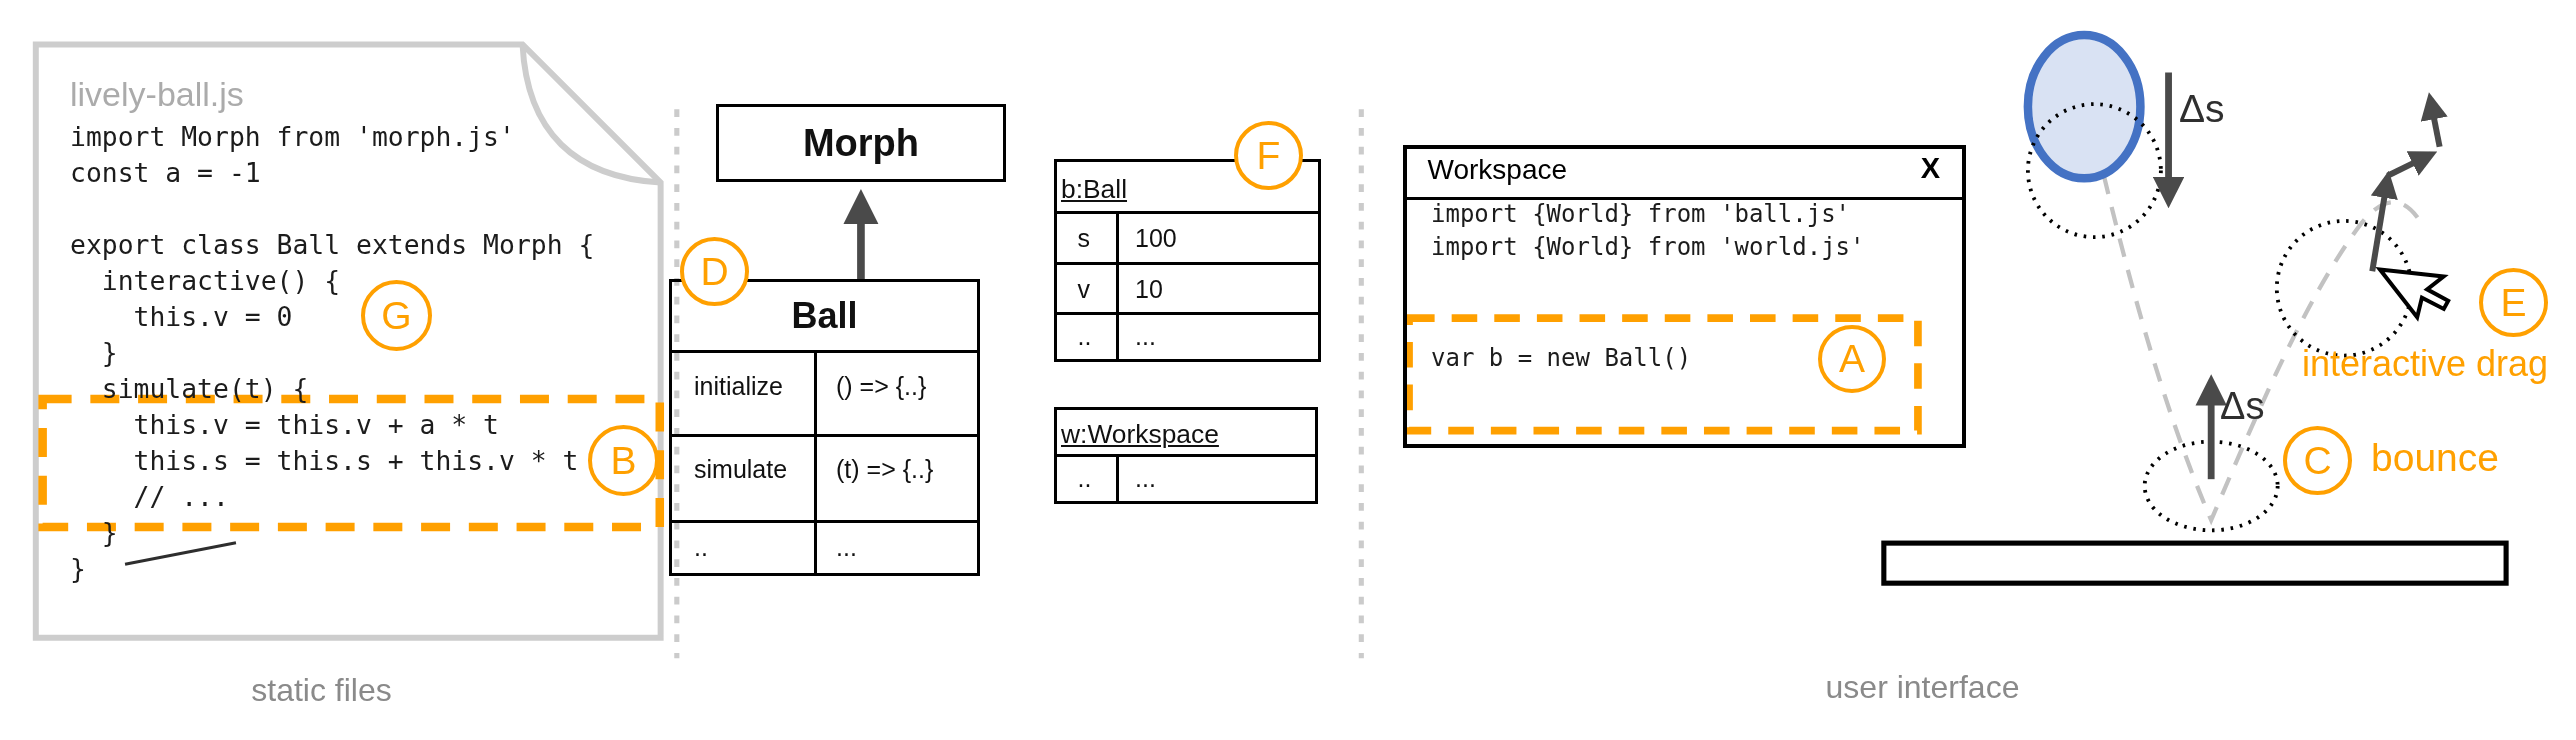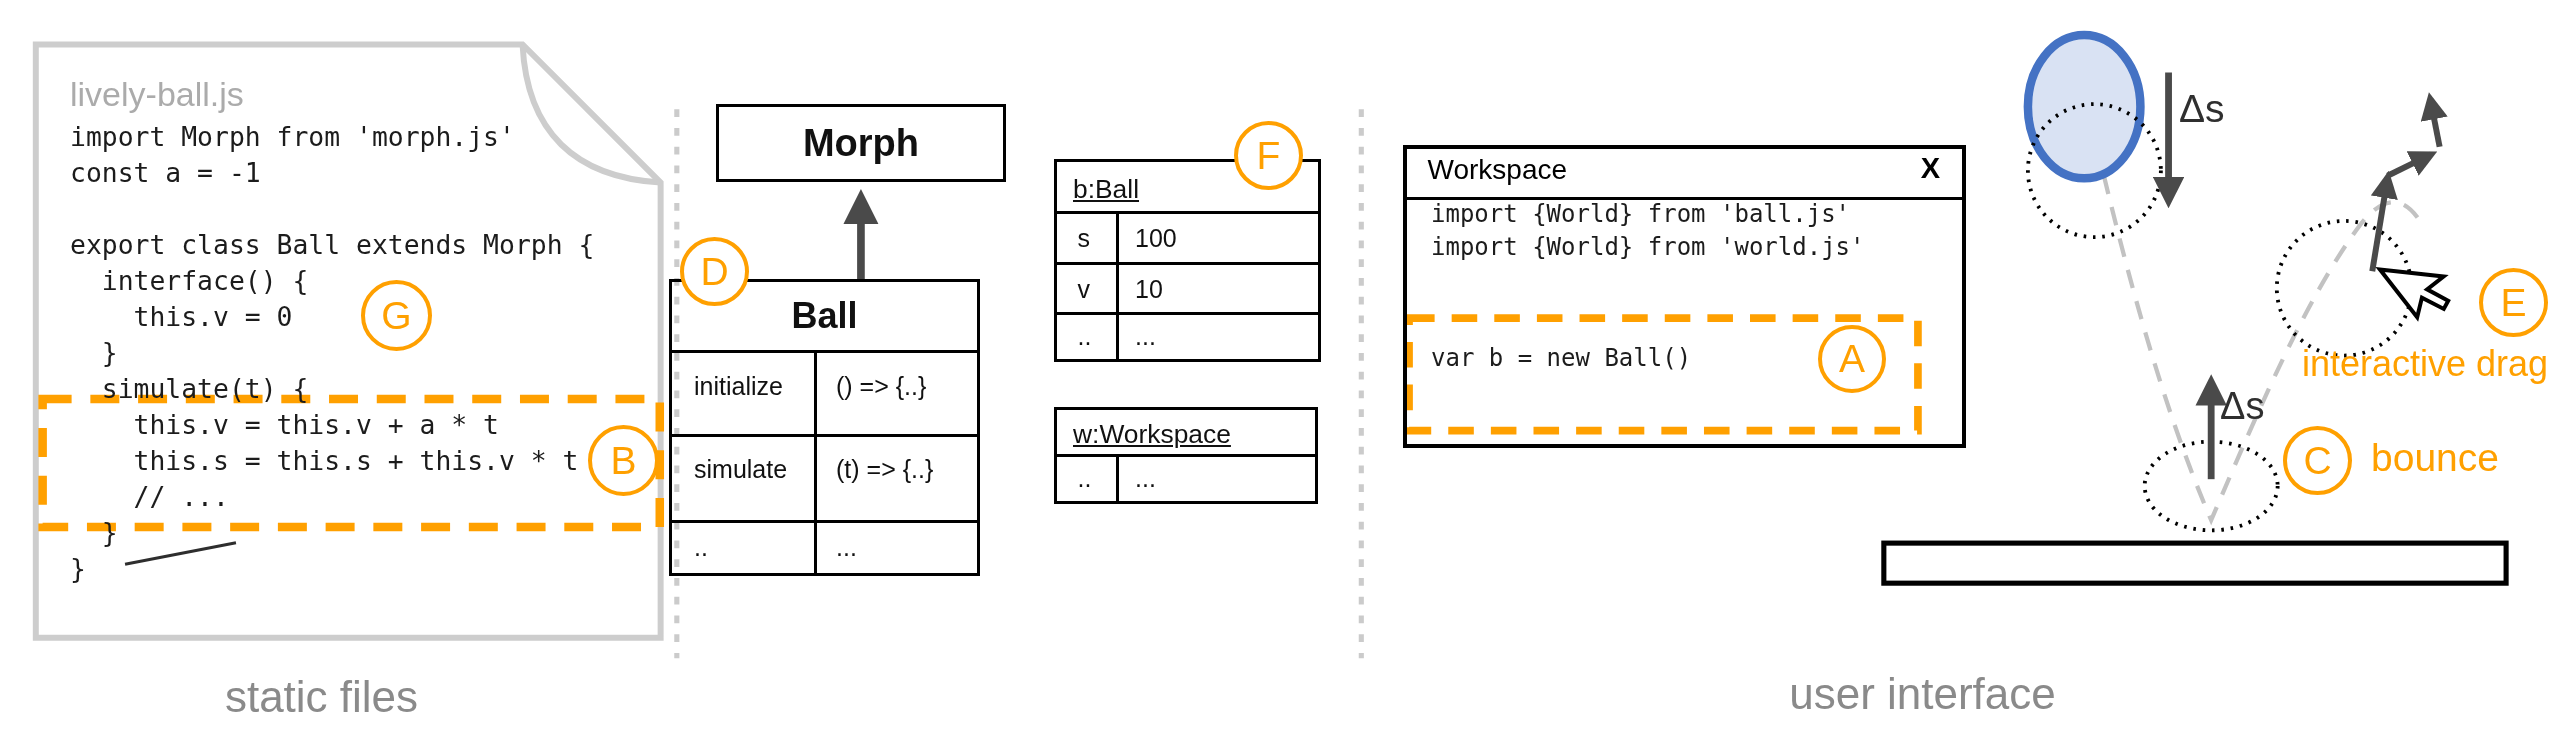--- a/index.html
+++ b/index.html
@@ -1,39 +1,39 @@
 <!DOCTYPE html>
 <html style="font-size:13.6px"><head>
 <meta charset="utf-8">
 <style>
   html,body{margin:0;padding:0;background:#fff;}
   #canvas{position:relative;width:2576px;height:741px;background:#ffffff;overflow:hidden;
           font-family:"Liberation Sans",sans-serif;color:#111;}
   #viz{position:absolute;left:0;top:0;z-index:1;pointer-events:none;}
   .txt{position:absolute;z-index:2;white-space:pre;}
-  .gray-label{color:#8A8A8A;font-size:44px;text-align:center;z-index:2;position:absolute;}
+  .gray-label{color:#8A8A8A;font-size:32px;text-align:center;z-index:2;position:absolute;}
   .file-title{color:#ABABAB;font-size:34px;}
   .codeblock{font-family:"DejaVu Sans Mono",monospace;font-size:26.4px;line-height:36px;color:#1c1c1c;}
   .codeblock div{white-space:pre;height:36px;}
   .wscode{font-family:"DejaVu Sans Mono",monospace;font-size:24px;line-height:33px;color:#1c1c1c;}
   .wscode div{white-space:pre;height:33px;}
   .strike{position:absolute;border-top:3.4px solid #2e2e2e;transform:rotate(-11deg);z-index:3;}
   .ocircle{position:absolute;z-index:4;border:4.3px solid #FFA000;border-radius:50%;background:#fff;
            display:flex;align-items:center;justify-content:center;color:#FFA000;font-size:39px;}
   
   .blackbox{position:absolute;z-index:2;border:3.4px solid #000;box-sizing:border-box;background:transparent;}
   .titlecenter{display:flex;align-items:center;justify-content:center;font-weight:bold;}
   .cls-header{position:absolute;left:0;right:0;top:0;border-bottom:3.4px solid #000;box-sizing:border-box;
               display:flex;align-items:center;justify-content:center;font-weight:bold;}
   .row{position:absolute;left:0;right:0;box-sizing:border-box;border-bottom:3.4px solid #000;}
   .row.last{border-bottom:none;}
   .coldiv{position:absolute;top:0;bottom:0;width:3.4px;background:#000;}
   .cell{position:absolute;font-size:25px;color:#111;}
   .obj-header{position:absolute;left:0;right:0;top:0;border-bottom:3.4px solid #000;box-sizing:border-box;}
-  .obj-title{position:absolute;left:16px;font-size:26.4px;text-decoration:underline;color:#111;}
+  .obj-title{position:absolute;left:4px;font-size:26.4px;text-decoration:underline;color:#111;}
   
   #ws-window{position:absolute;z-index:2;border:4.3px solid #000;box-sizing:border-box;background:transparent;}
   #ws-titlebar{position:absolute;left:0;right:0;top:0;height:51px;border-bottom:3.4px solid #000;box-sizing:border-box;}
   #ws-title{position:absolute;left:20.5px;top:5.1px;font-size:28px;color:#000;}
   #ws-close{position:absolute;right:22px;top:3.4px;font-size:29px;font-weight:bold;color:#000;cursor:default;}
   .orange-text{color:#FFA000;}
 </style>
 </head>
 <body>
 
@@ -81,21 +81,21 @@
     <rect x="1653" y="373" width="597" height="132" fill="none" stroke="#FFA000" stroke-width="9" stroke-dasharray="30 20"></rect>
   </svg>
 
   <div class="txt file-title" style="left:70px;top:75px;">lively-ball.js</div>
 
   <div class="codeblock" style="position:absolute;left:70px;top:119px;z-index:2;">
     <div>import Morph from 'morph.js'</div>
     <div>const a = -1</div>
     <div></div>
     <div>export class Ball extends Morph {</div>
-    <div>  interface() {</div>
+    <div>  interactive() {</div>
     <div>    this.v = 0</div>
     <div>  }</div>
     <div>  simulate(t) {</div>
     <div>    this.v = this.v + a * t</div>
     <div>    this.s = this.s + this.v * t</div>
     <div>    // ...</div>
     <div>  }</div>
     <div>}</div>
   </div>
   <div class="strike" style="left:124px;top:552px;width:113px;"></div>

